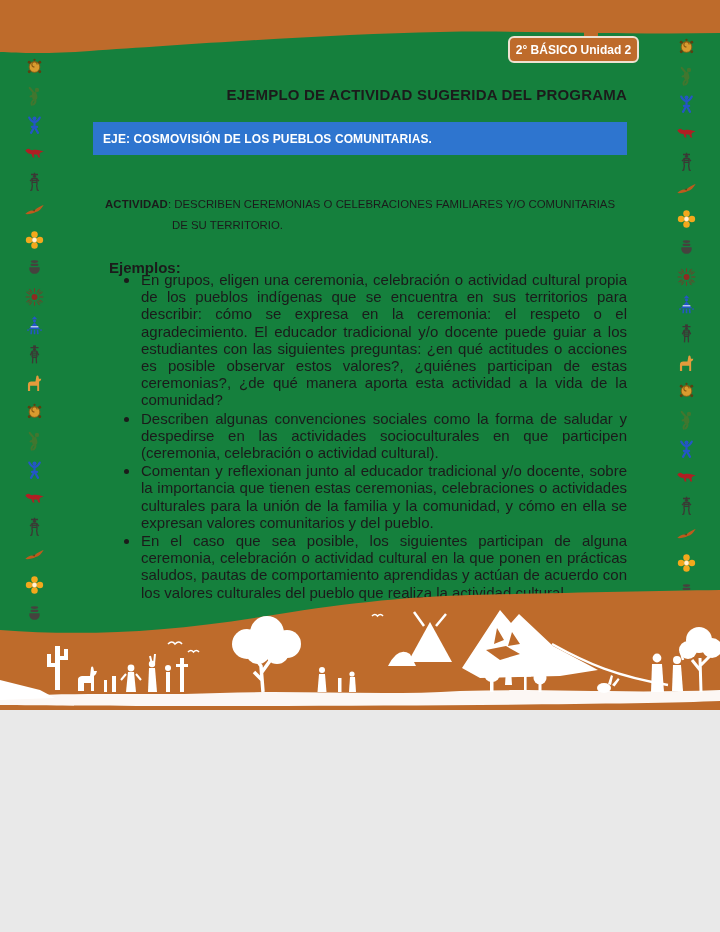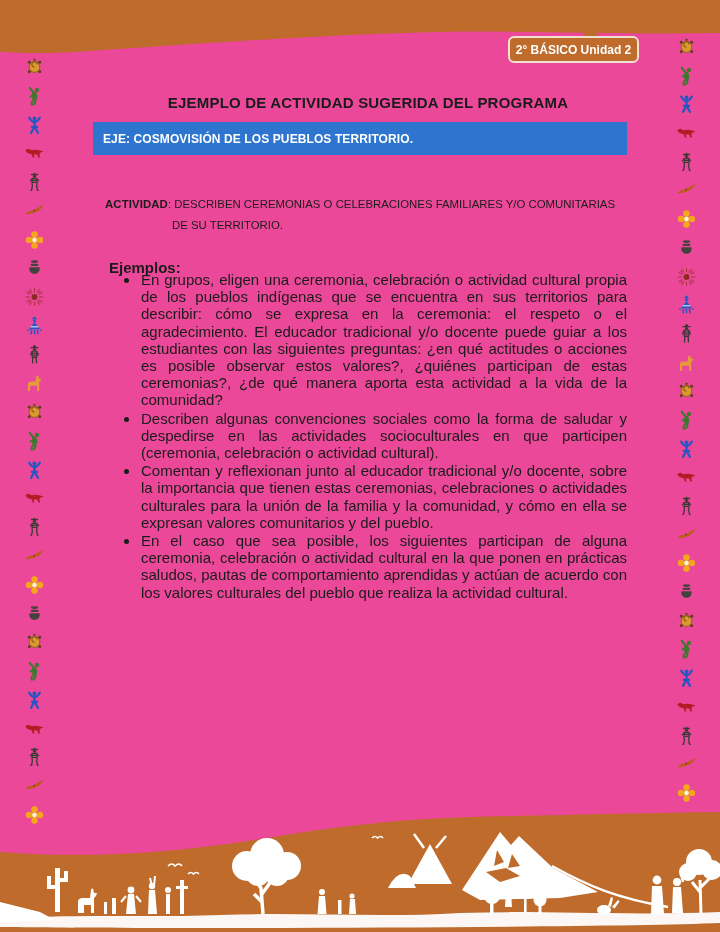--- a/index.html
+++ b/index.html
@@ -1,39 +1,39 @@
 <!DOCTYPE html>
 <html style="--orange: #be6b2b; --blue: #2e75cf; --text: #1b1b1b;"><head>
 <meta charset="utf-8">
 <style>
   html,body{margin:0;padding:0;background:#e9e9e9;}
   .page{
-    position:relative; width:720px; height:932px; margin:0 auto;
-    background:#ec4899; overflow:hidden;
+    position:relative; width:720px; height:710px; margin:0 auto;
+    background:#15803d; overflow:hidden;
     font-family:"Liberation Sans", sans-serif; color:var(--text,#1b1b1b);
   }
   
   .header-svg{position:absolute;top:0;left:0;display:block;}
   .badge{
     position:absolute; top:36px; left:508px; width:127px; height:23px;
     background:var(--orange,#be6b2b); border:2px solid #efe2d2; border-radius:6px;
     color:#fff; font-size:12px; font-weight:bold;
     display:flex; align-items:center; justify-content:center; white-space:nowrap;
   }
   .badge-stem{position:absolute; top:26px; left:584px; width:14px; height:12px; background:var(--orange,#be6b2b);}
   
   .icon-col{position:absolute; width:38px; display:flex; flex-direction:column;
     justify-content:space-between; align-items:center;}
   .icon-col.left{left:15px; top:56px; height:770px;}
   .icon-col.right{left:667px; top:36px; height:768px;}
   .picto{width:21px; height:22px; display:block;}
   
   .main{position:absolute; left:93px; width:534px; top:0;}
-  .doc-title{position:absolute; top:86px; left:0; width:100%; text-align:center;
-    font-size:15px; font-weight:bold; letter-spacing:.2px; margin:8px;}
+  .doc-title{position:absolute; top:86px; left:0; width:100%; text-align:right;
+    font-size:15px; font-weight:bold; letter-spacing:.2px; margin:0;}
   .eje-banner{position:absolute; top:122px; left:0; width:100%; height:33px;
     background:var(--blue,#2e75cf); color:#fff; font-size:12px; font-weight:bold;
     display:flex; align-items:center; box-sizing:border-box; padding-left:10px; letter-spacing:.1px;}
   .activity{position:absolute; top:194px; left:0; width:100%; font-size:11.4px;
     line-height:21px; padding-left:79px; text-indent:-67px; box-sizing:border-box; margin:0;}
   .activity b{letter-spacing:.1px;}
   .examples-label{position:absolute; top:247px; left:4px; font-size:15px; font-weight:bold; margin:12px;}
   .bullets{position:absolute; top:271px; left:0; width:100%; margin:0;
     padding-left:47px; box-sizing:border-box; list-style:disc;}
   .bullets li{font-size:15px; line-height:17.2px; text-align:justify;
@@ -431,21 +431,21 @@
       </span>
       <span>
         <svg class="picto" viewBox="0 0 24 24">
           <use href="#sym-flower"></use>
         </svg>
       </span>
     </div>
 
   <div class="main">
     <h1 class="doc-title">EJEMPLO DE ACTIVIDAD SUGERIDA DEL PROGRAMA</h1>
-    <div class="eje-banner">EJE: COSMOVISIÓN DE LOS PUEBLOS TERRITORIO.</div>
+    <div class="eje-banner">EJE: COSMOVISIÓN DE LOS PUEBLOS COMUNITARIAS.</div>
     <p class="activity"><b>ACTIVIDAD</b><span>: DESCRIBEN CEREMONIAS O CELEBRACIONES FAMILIARES Y/O COMUNITARIAS DE SU TERRITORIO.</span></p>
     <p class="examples-label">Ejemplos:</p>
     <ul class="bullets" id="bullet-list">
         <li>En grupos, eligen una ceremonia, celebración o actividad cultural propia de los pueblos indígenas que se encuentra en sus territorios para describir: cómo se expresa en la ceremonia: el respeto o el agradecimiento. El educador tradicional y/o docente puede guiar a los estudiantes con las siguientes preguntas: ¿en qué actitudes o acciones es posible observar estos valores?, ¿quiénes participan de estas ceremonias?, ¿de qué manera aporta esta actividad a la vida de la comunidad?</li>
         <li>Describen algunas convenciones sociales como la forma de saludar y despedirse en las actividades socioculturales en que participen (ceremonia, celebración o actividad cultural).</li>
         <li>Comentan y reflexionan junto al educador tradicional y/o docente, sobre la importancia que tienen estas ceremonias, celebraciones o actividades culturales para la unión de la familia y la comunidad, y cómo en ella se expresan valores comunitarios y del pueblo.</li>
         <li>En el caso que sea posible, los siguientes participan de alguna ceremonia, celebración o actividad cultural en la que ponen en prácticas saludos, pautas de comportamiento aprendidas y actúan de acuerdo con los valores culturales del pueblo que realiza la actividad cultural.</li>
       </ul>
   </div>
 

